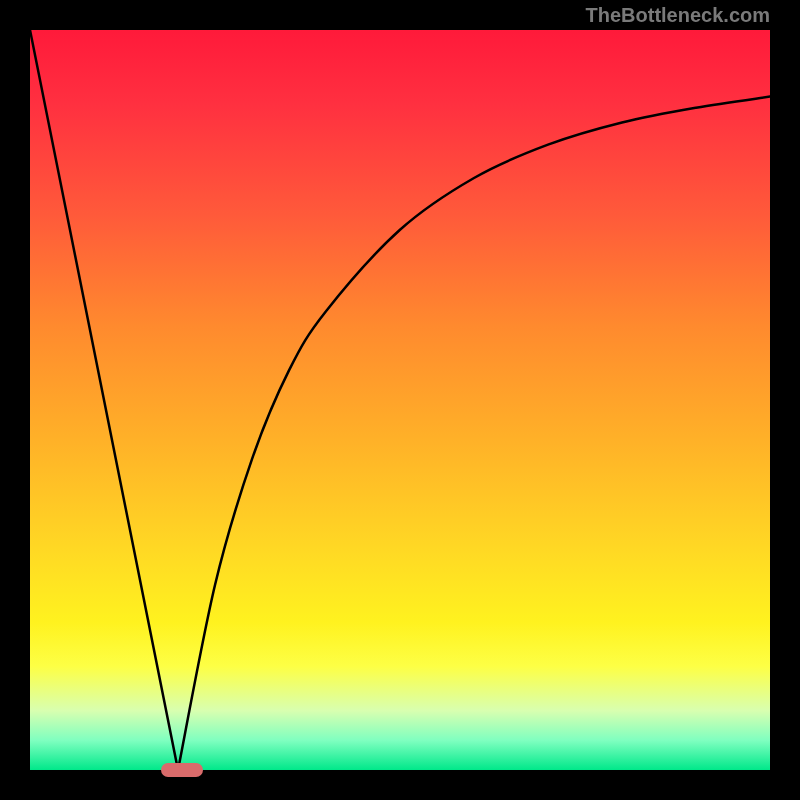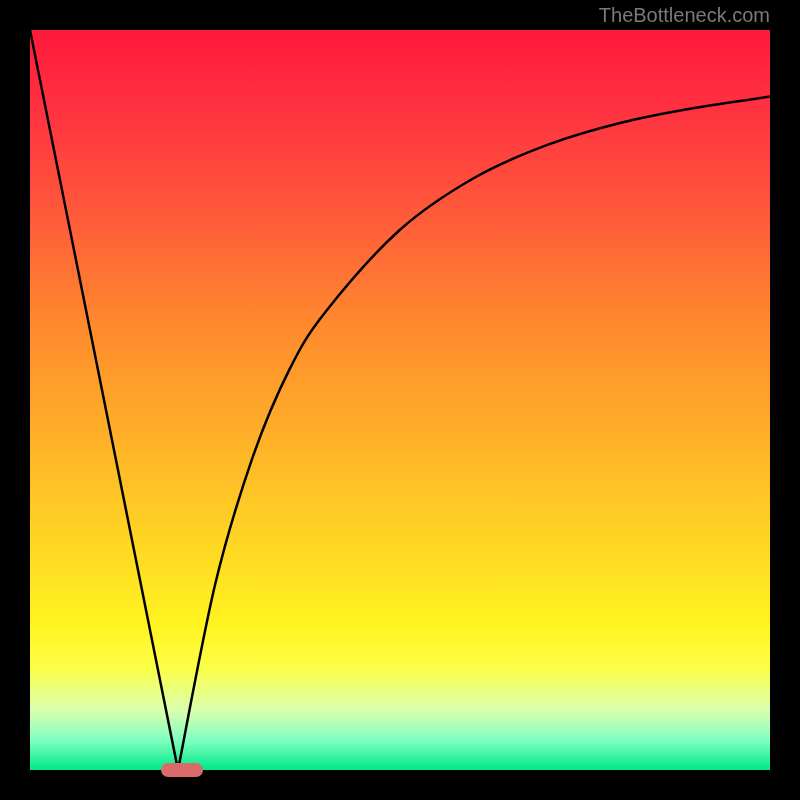--- a/index.html
+++ b/index.html
@@ -38,21 +38,21 @@
       #7fffc0 96%,
       #00e88a 100%
     );
   }
   .watermark {
     position: absolute;
     top: 4px;
     right: 30px;
     color: #7a7a7a;
     font-size: 20px;
-    font-weight: 400;
+    font-weight: 700;
     user-select: none;
   }
   .marker {
     position: absolute;
     width: 42px;
     height: 14px;
     border-radius: 7px;
     background: #d96b6b;
     transform: translate(-50%, -50%);
     z-index: 3;

